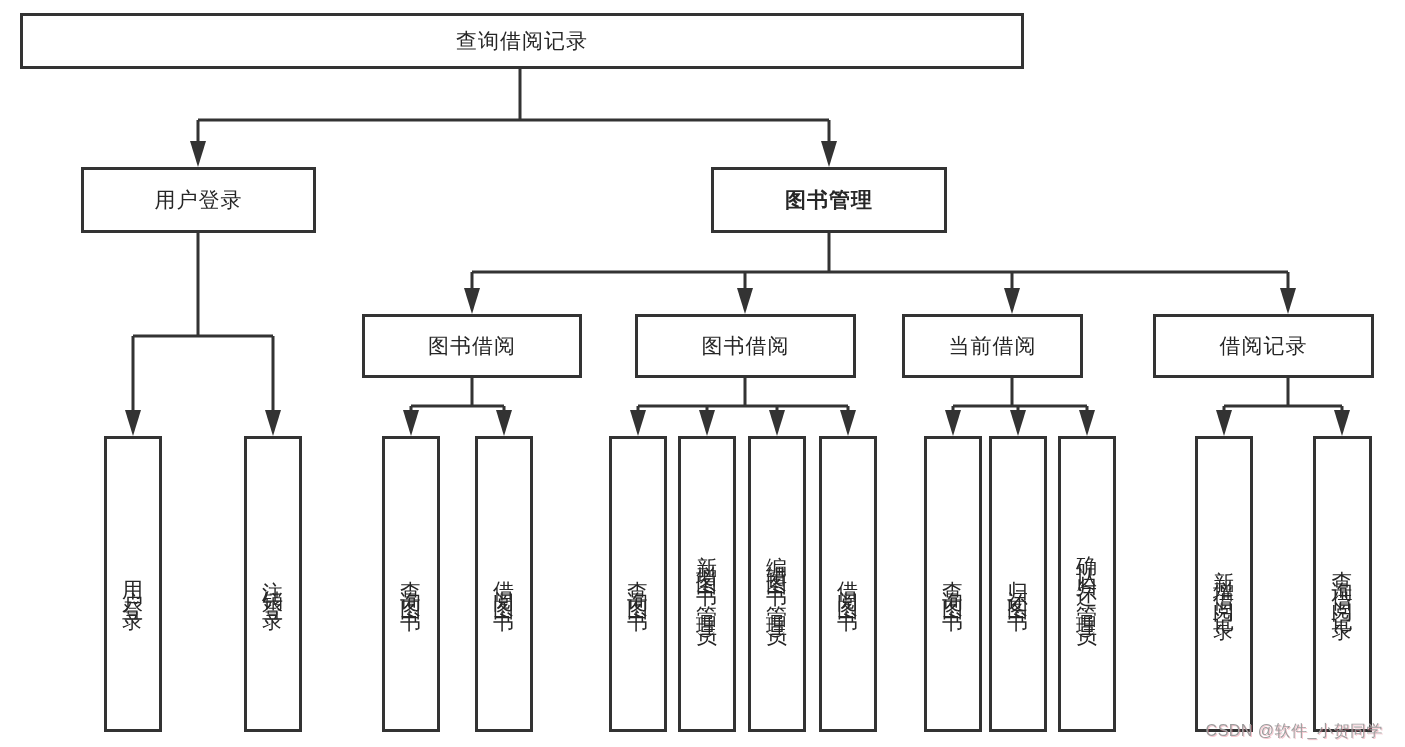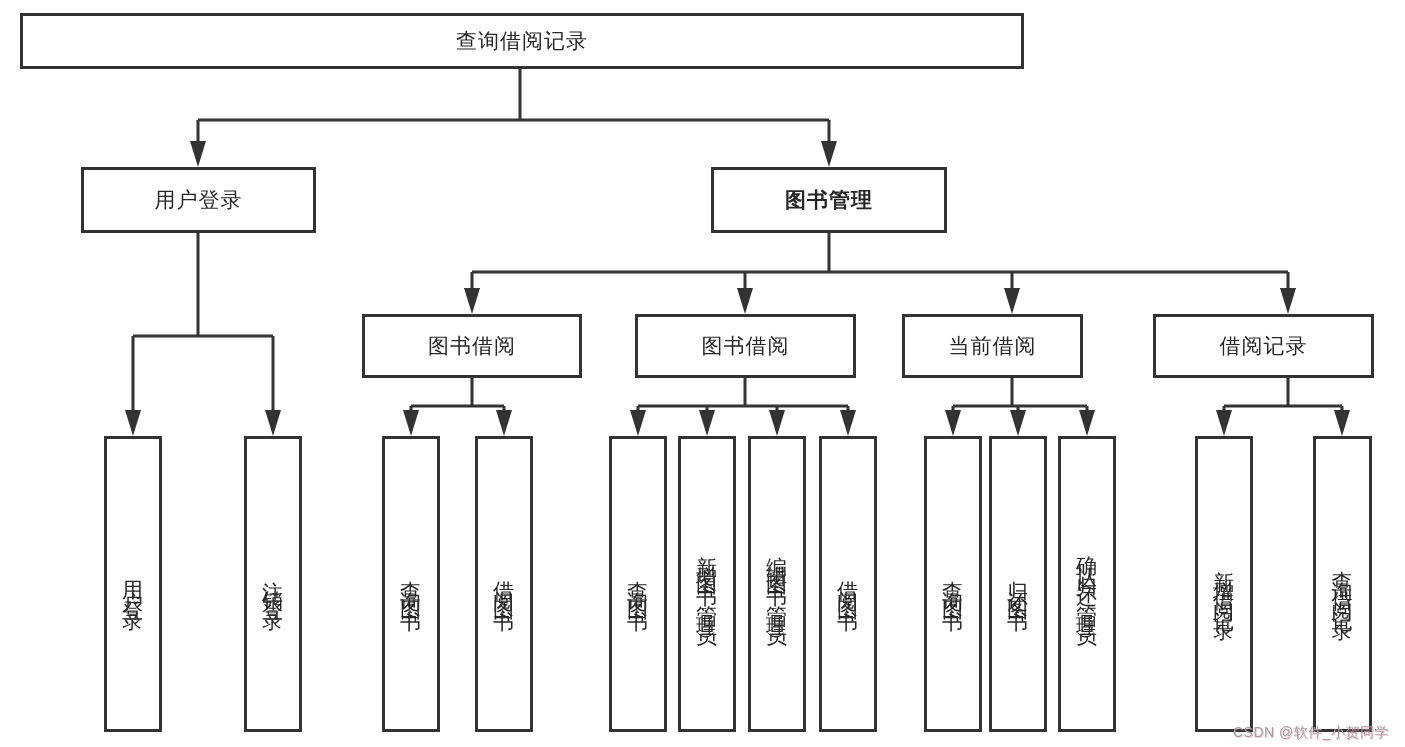--- a/index.html
+++ b/index.html
@@ -34,22 +34,22 @@
     white-space: nowrap;
   }
   .vbox {
     writing-mode: vertical-rl;
     font-size: 21px;
     letter-spacing: 10px;
     line-height: 1;
   }
   .watermark {
     position: absolute;
-    right: 16px; bottom: 5px;
-    font-size: 14px;
+    right: 22px; bottom: 5px;
+    font-size: 16px;
     color: #9e9e9e;
     letter-spacing: 0.5px;
     text-shadow: 1px 1px 0 rgba(240, 130, 150, 0.45);
     white-space: nowrap;
     margin-left: 44px;
   }
 </style>
 </head>
 <body>
 

